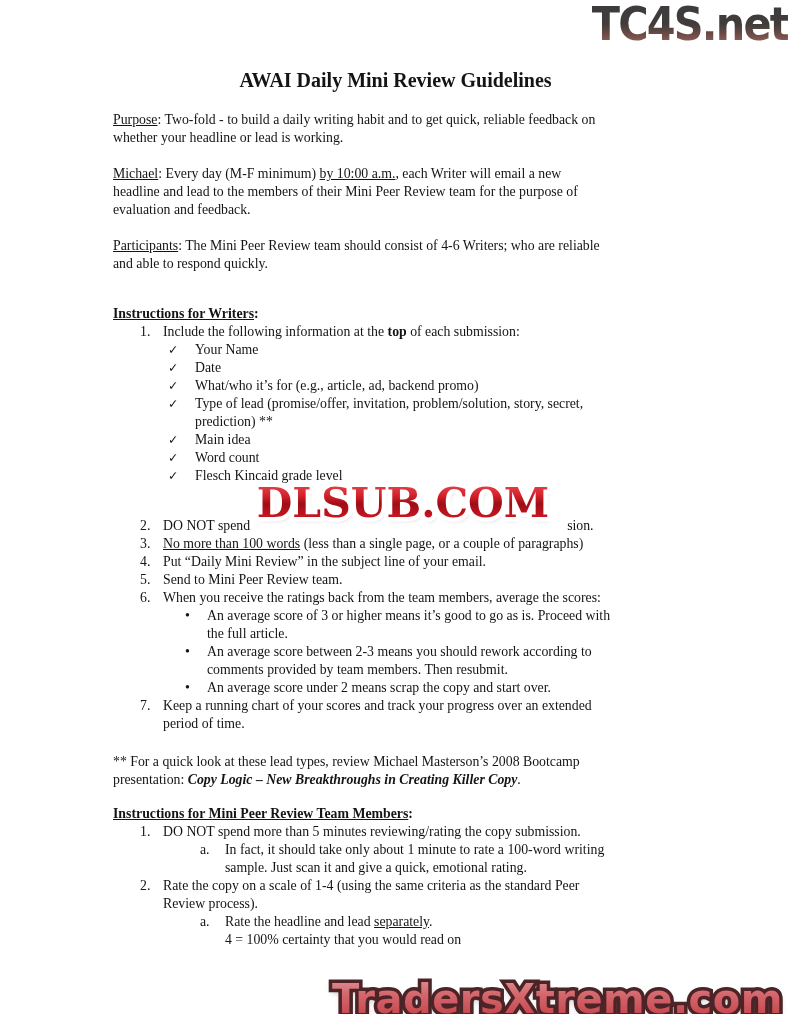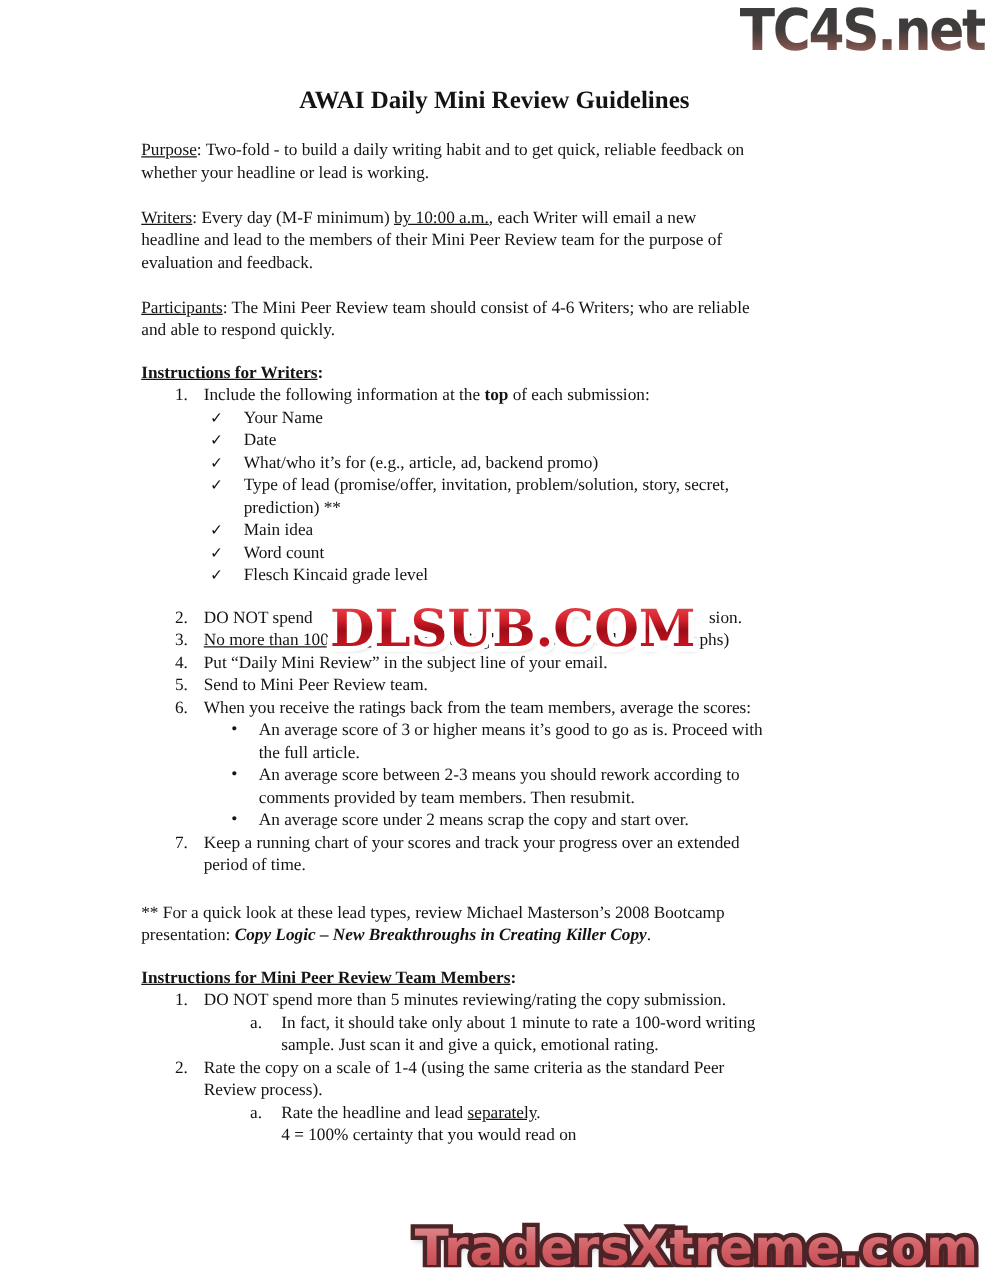--- a/index.html
+++ b/index.html
@@ -7,21 +7,21 @@
         font-family:"Liberation Serif",serif;font-size:13.8px;line-height:18px;color:#141414;}
 
   
   .doc-title{position:absolute;top:70px;left:0;width:791px;text-align:center;
              font-weight:bold;font-size:20px;line-height:20px;}
   .content{position:absolute;left:113px;top:111px;width:650px;}
   .para{margin:0;}
   .txt,.para{white-space:pre-line;}
   .ul{text-decoration:underline;}
   .mt18{margin-top:18px;}
-  .mt16{margin-top:16px;}
+  .mt16{margin-top:32px;}
   .mt20{margin-top:20px;}
   .mt31{margin-top:16px;}
   .heading{font-weight:bold;}
   .heading .ul{text-decoration:underline;}
   .row{display:flex;}
   .num-row{margin-left:27px;}
   .num{width:23px;flex:none;}
   .check-row{margin-left:55px;}
   .mark{width:27px;flex:none;font-family:"DejaVu Sans",sans-serif;font-size:12.5px;}
   .bullet-row{margin-left:72px;}
@@ -33,21 +33,21 @@
   b.inb{font-weight:bold;}
   .bi{font-weight:bold;font-style:italic;}
 
   
   .wm-tc4s{position:absolute;top:1px;right:3px;line-height:1;
            font-family:"DejaVu Sans",sans-serif;font-weight:bold;font-size:46px;letter-spacing:-2px;
            transform:scaleX(0.9);transform-origin:100% 0;
            background:linear-gradient(180deg,#3d3c3c 0%,#403c3b 50%,#6b4b46 72%,#94635b 92%);
            -webkit-background-clip:text;background-clip:text;color:transparent;}
 
-  .wm-dlsub{position:absolute;left:264px;top:479px;width:312px;
+  .wm-dlsub{position:absolute;left:247px;top:479px;width:312px;text-align:center;
             font-family:"DejaVu Serif",serif;font-weight:bold;font-size:41px;line-height:1.2;}
   .wm-dlsub .stroke{position:absolute;left:0;top:0;width:100%;color:#ffffff;
             -webkit-text-stroke:9px #ffffff;
             text-shadow:2px 3px 4px rgba(90,90,90,0.45),-2px -2px 3px rgba(150,150,150,0.35);}
   .wm-dlsub .fill{position:relative;
             background:linear-gradient(180deg,#ea555c 0%,#d5202b 35%,#9e0d17 52%,#c31420 75%,#cf1722 100%);
             -webkit-background-clip:text;background-clip:text;color:transparent;}
 
   .wm-traders{position:absolute;top:975px;right:8px;
             font-family:"DejaVu Sans",sans-serif;font-weight:bold;font-size:40px;line-height:1.2;letter-spacing:0.5px;}
@@ -65,21 +65,21 @@
 
   <div class="wm-tc4s">TC4S.net</div>
 
   <div class="doc-title">AWAI Daily Mini Review Guidelines</div>
 
   <div class="content">
 
     <p class="para"><span class="ul">Purpose</span><span>: Two-fold - to build a daily writing habit and to get quick, reliable feedback on
 whether your headline or lead is working.</span></p>
 
-    <p class="para mt18"><span class="ul">Writers</span><span>:  Every day (M-F minimum) </span><span class="ul">by 10:00 a.m.</span><span>, each Writer will email a new
+    <p class="para mt18"><span class="ul">Michael</span><span>:  Every day (M-F minimum) </span><span class="ul">by 10:00 a.m.</span><span>, each Writer will email a new
 headline and lead to the members of their Mini Peer Review team for the purpose of
 evaluation and feedback.</span></p>
 
     <p class="para mt18"><span class="ul">Participants</span><span>:  The Mini Peer Review team should consist of 4-6 Writers; who are reliable
 and able to respond quickly.</span></p>
 
     <div class="heading mt16"><span class="ul">Instructions for Writers</span><span>:</span></div>
 
     <div class="row num-row">
         <span class="num">1.</span>

